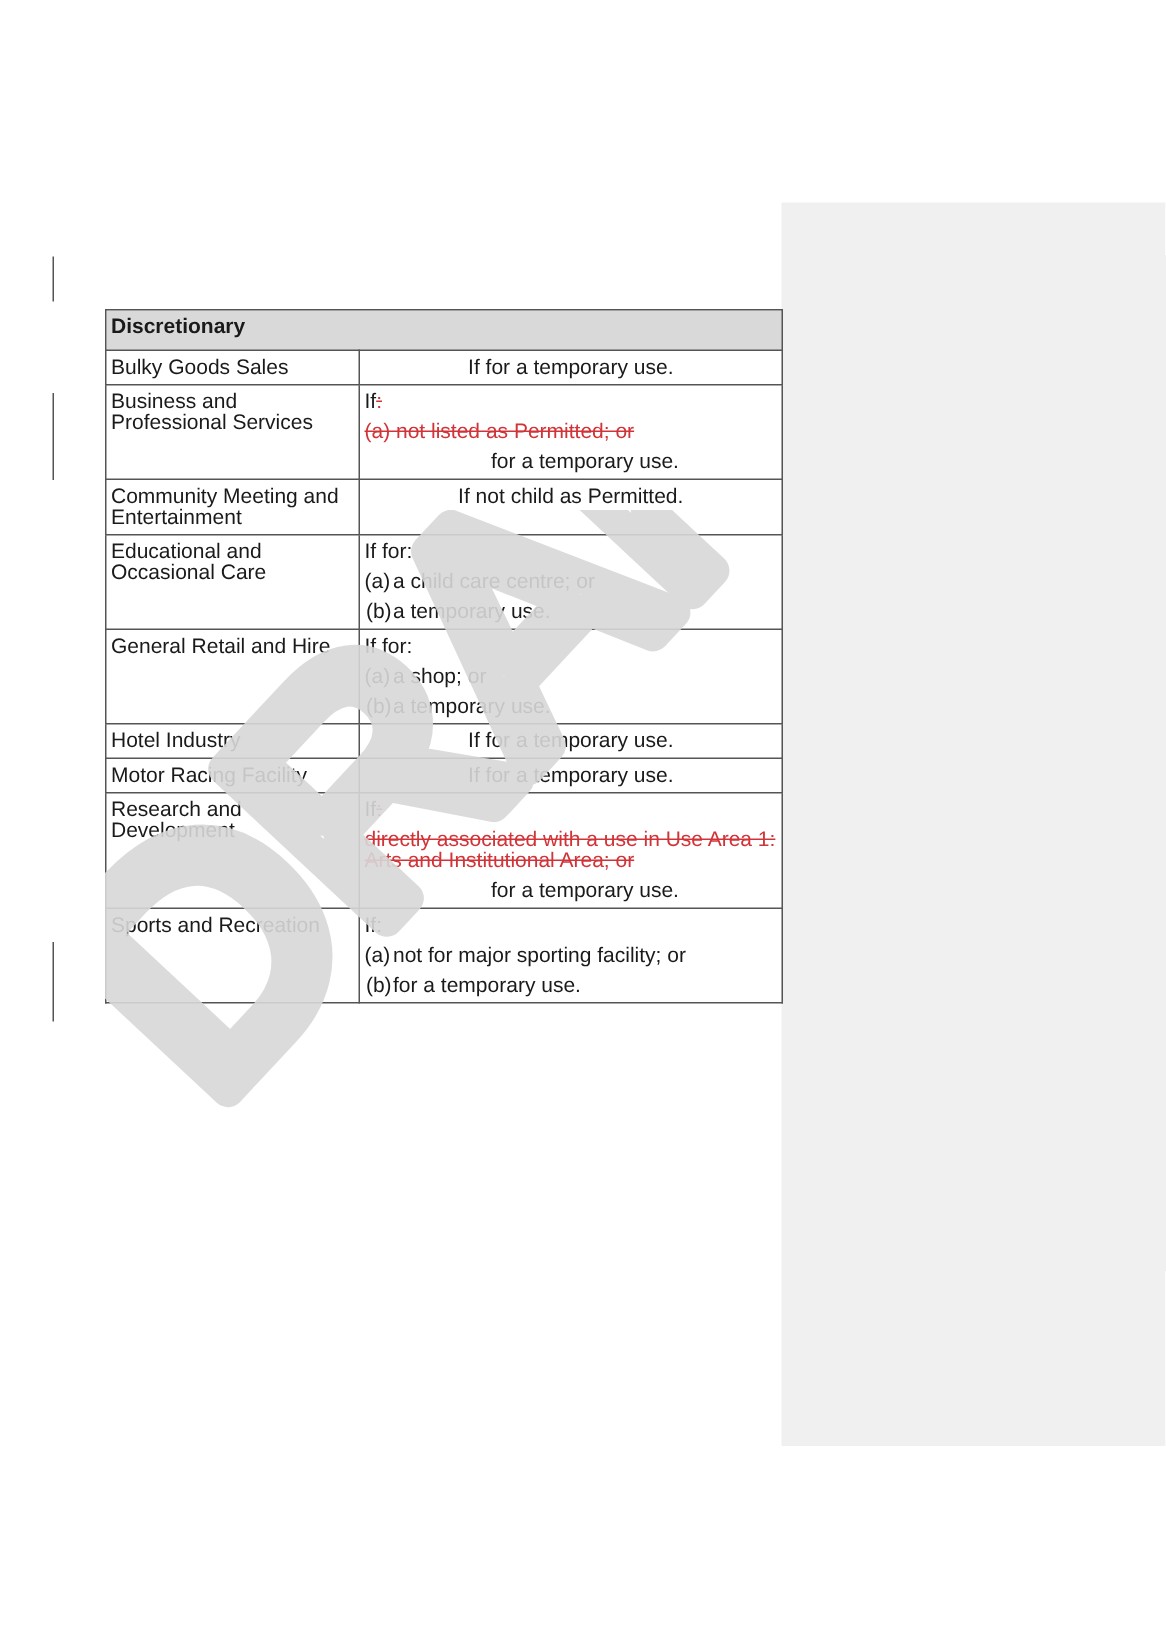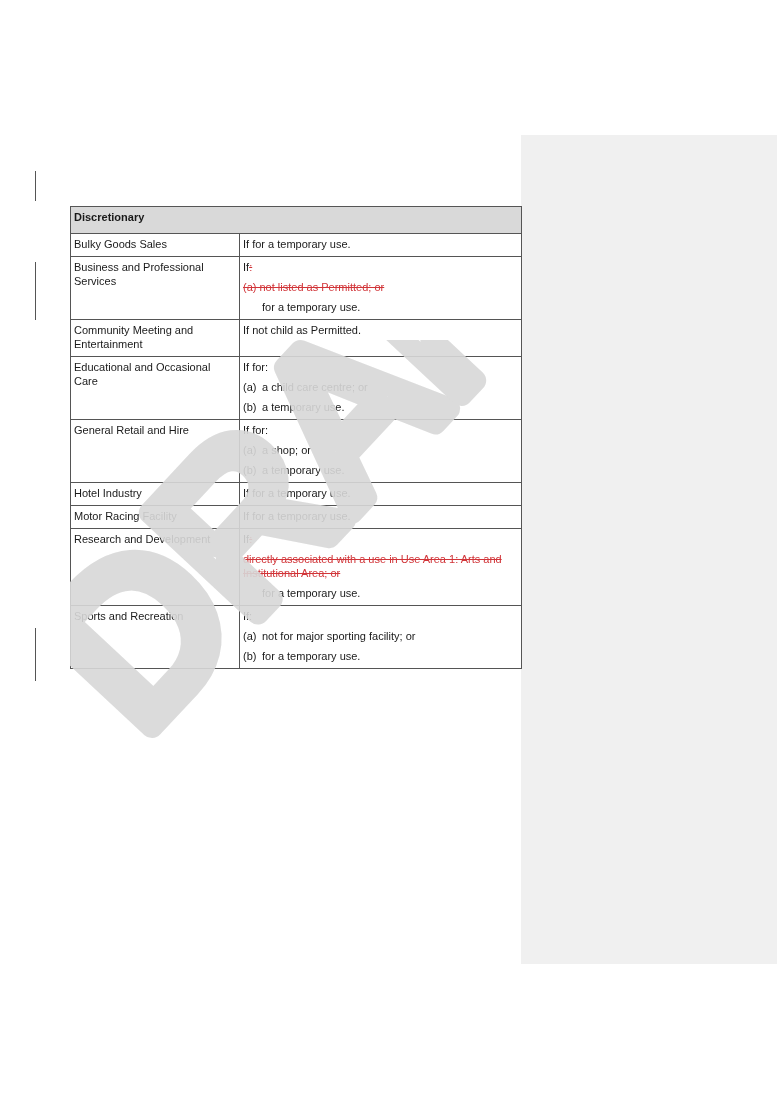--- a/index.html
+++ b/index.html
@@ -12,32 +12,32 @@
     .comment-pane {
       position: absolute; left: 521px; top: 135px; width: 256px; height: 829px;
       background: #f0f0f0;
     }
     .change-bar {
       position: absolute; left: 35px; width: 1px; background: #555;
     }
     .uses-table {
       position: absolute; left: 70px; top: 206px; width: 451px;
       border-collapse: collapse; table-layout: fixed;
-      font-size: 11px; line-height: 14px;
+      font-size: 14px; line-height: 14px;
     }
     .uses-table td {
       border: 1px solid #555; vertical-align: top; padding: 3px 3px 5px 3px;
     }
     .uses-table col.c1 { width: 169px; }
     .uses-table col.c2 { width: 282px; }
     .header-cell {
       background: #d9d9d9; font-weight: bold; height: 18px;
     }
     .line { margin: 0 0 6px 0; }
-    .line:last-child { margin-bottom: 0; }
+    .line:last-child { margin-bottom: 0; text-align: center; }
     .indent { padding-left: 19px; }
     .item { display: flex; }
     .item .lbl { width: 19px; flex: none; }
     .del { color: #d13438; text-decoration: line-through; }
     .ins-mark { color: #d13438; }
     .watermark {
       position: absolute; left: 70px; top: 340px; width: 450px; height: 400px;
       pointer-events: none;
     }
   </style>

